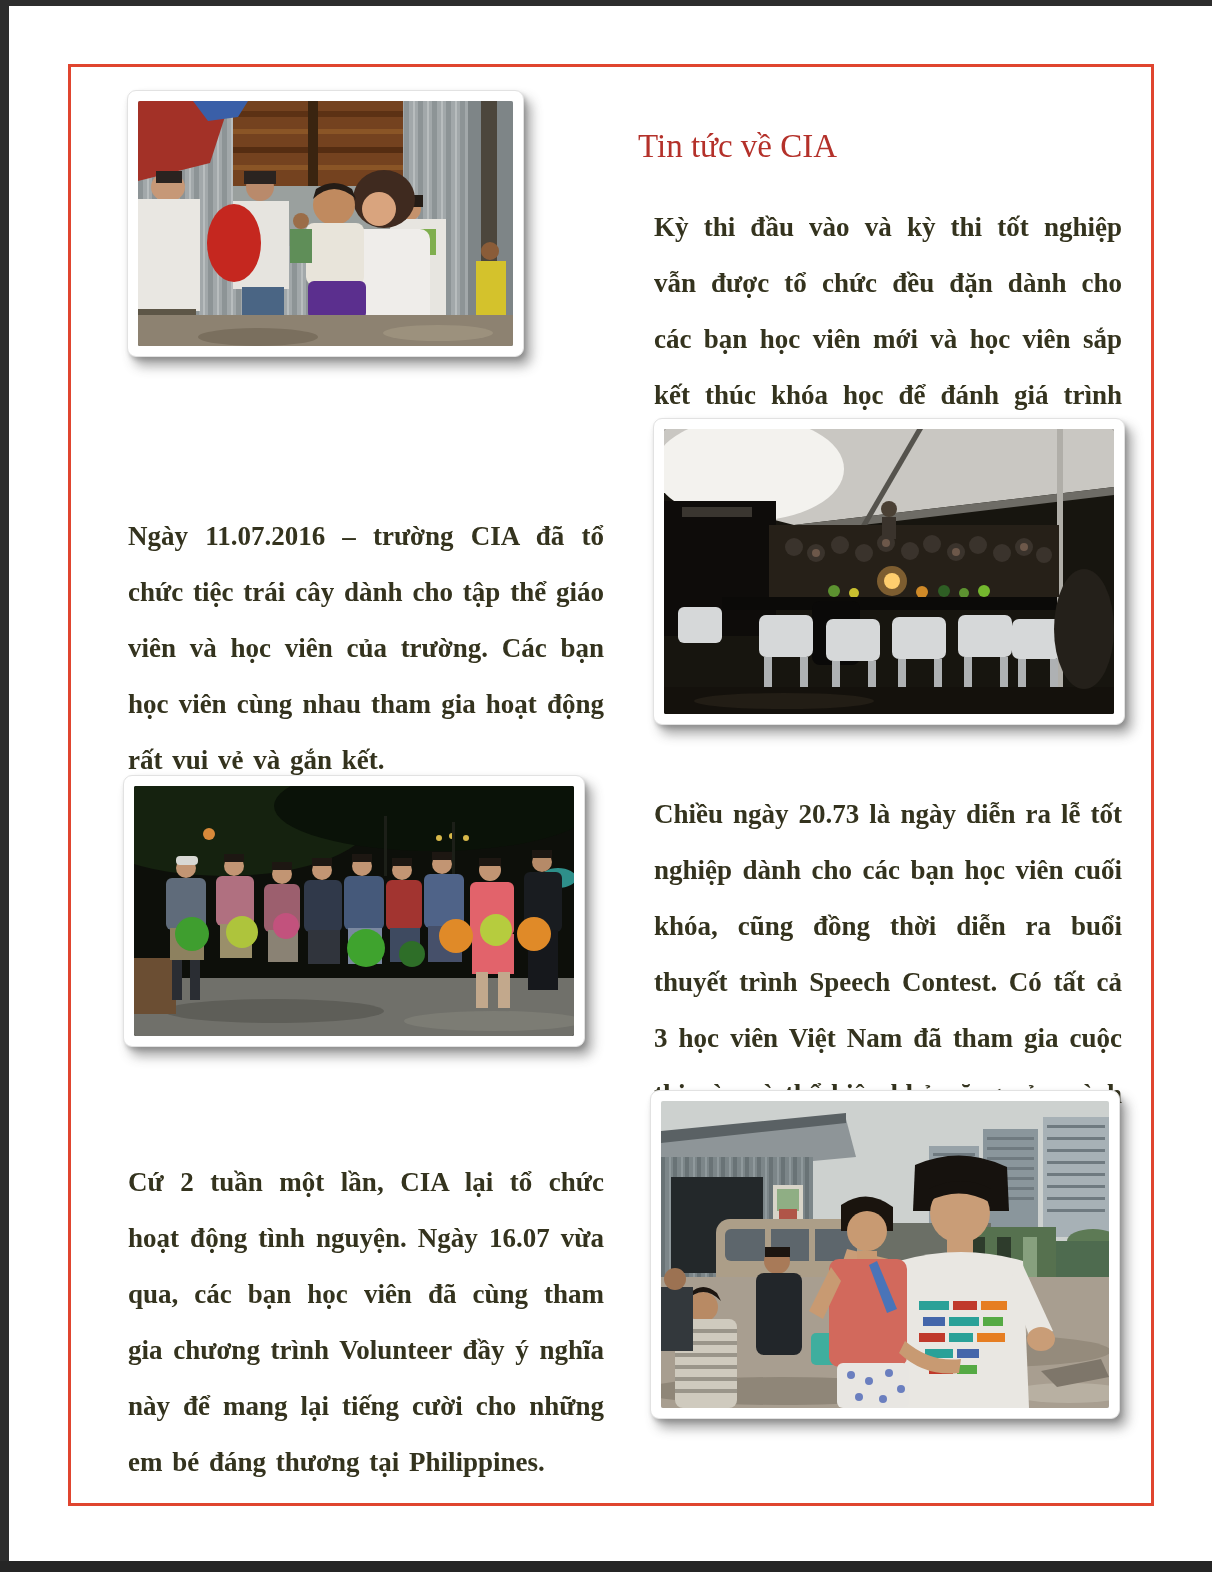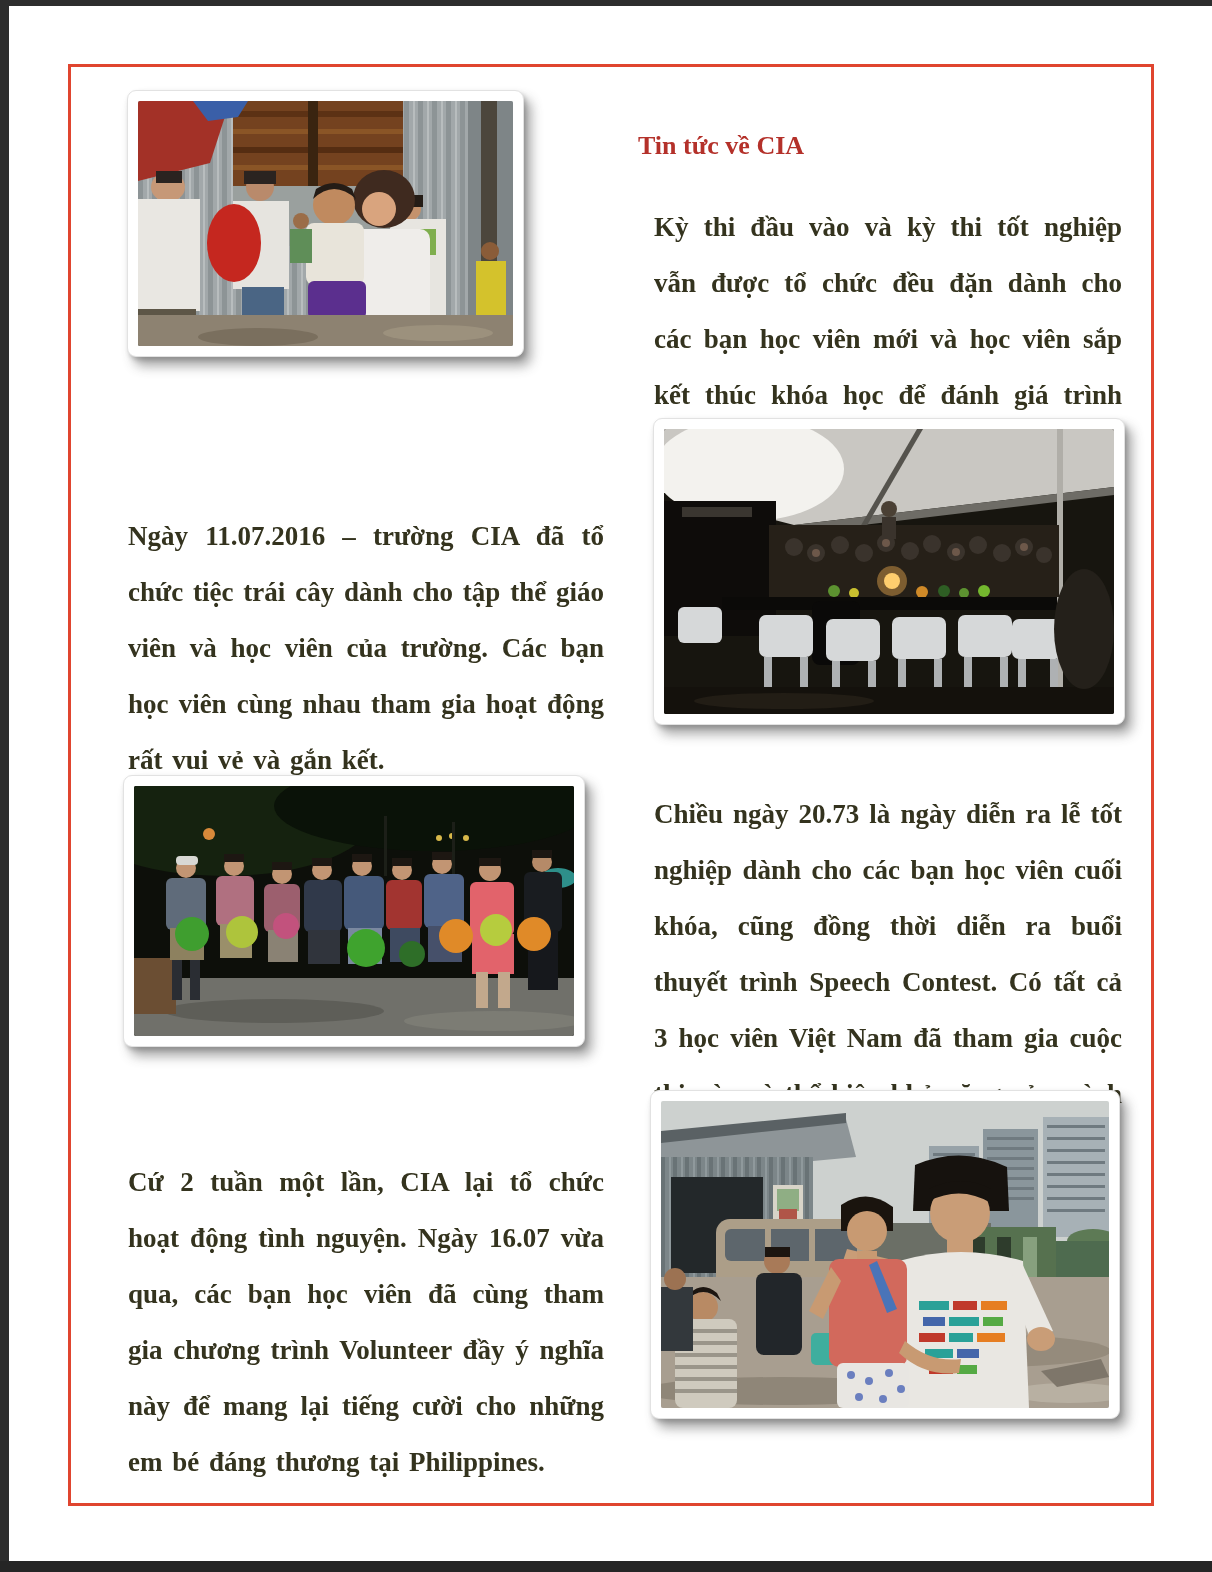--- a/index.html
+++ b/index.html
@@ -10,21 +10,21 @@
   .scan-bar{position:absolute;background:#2d2d2d;}
   #scan-left{left:0;top:0;width:9px;height:1572px;}
   #scan-top{left:0;top:0;width:1212px;height:6px;}
   #scan-bottom{left:0;top:1561px;width:1212px;height:11px;background:#252525;}
   .red-frame{
     position:absolute;left:68px;top:64px;width:1086px;height:1442px;
     border:3px solid #e0452f;box-sizing:border-box;
   }
   .headline{
     position:absolute;left:638px;top:126px;width:470px;
-    font-size:26px;line-height:40px;color:#b4312a;font-weight:700;
+    font-size:33px;line-height:40px;color:#b4312a;font-weight:400;
   }
   .para{
     position:absolute;font-size:27px;line-height:56px;font-weight:700;
     color:#34331e;text-align:justify;word-spacing:3px;margin:16px;
   }
   #para-intro{left:638px;top:183px;width:468px;}
   #para-fruit{left:112px;top:492px;width:476px;}
   #para-grad{left:638px;top:770px;width:468px;}
   #para-vol{left:112px;top:1138px;width:476px;}
   .photo-frame{

